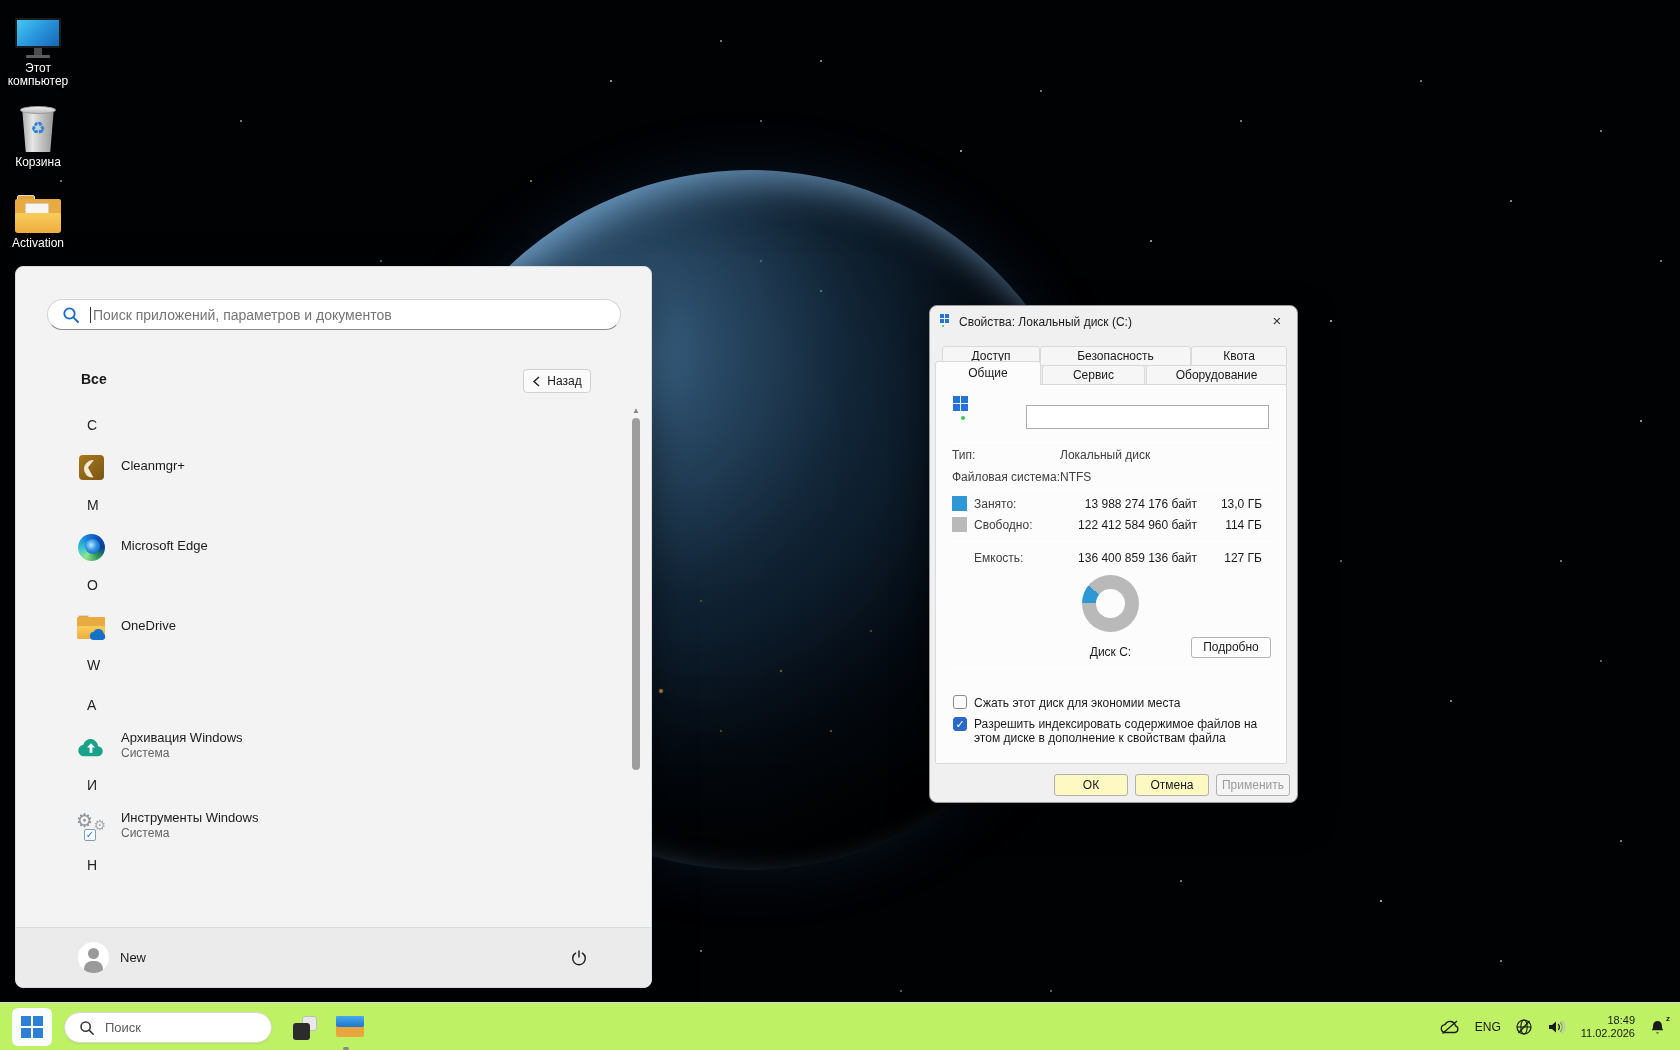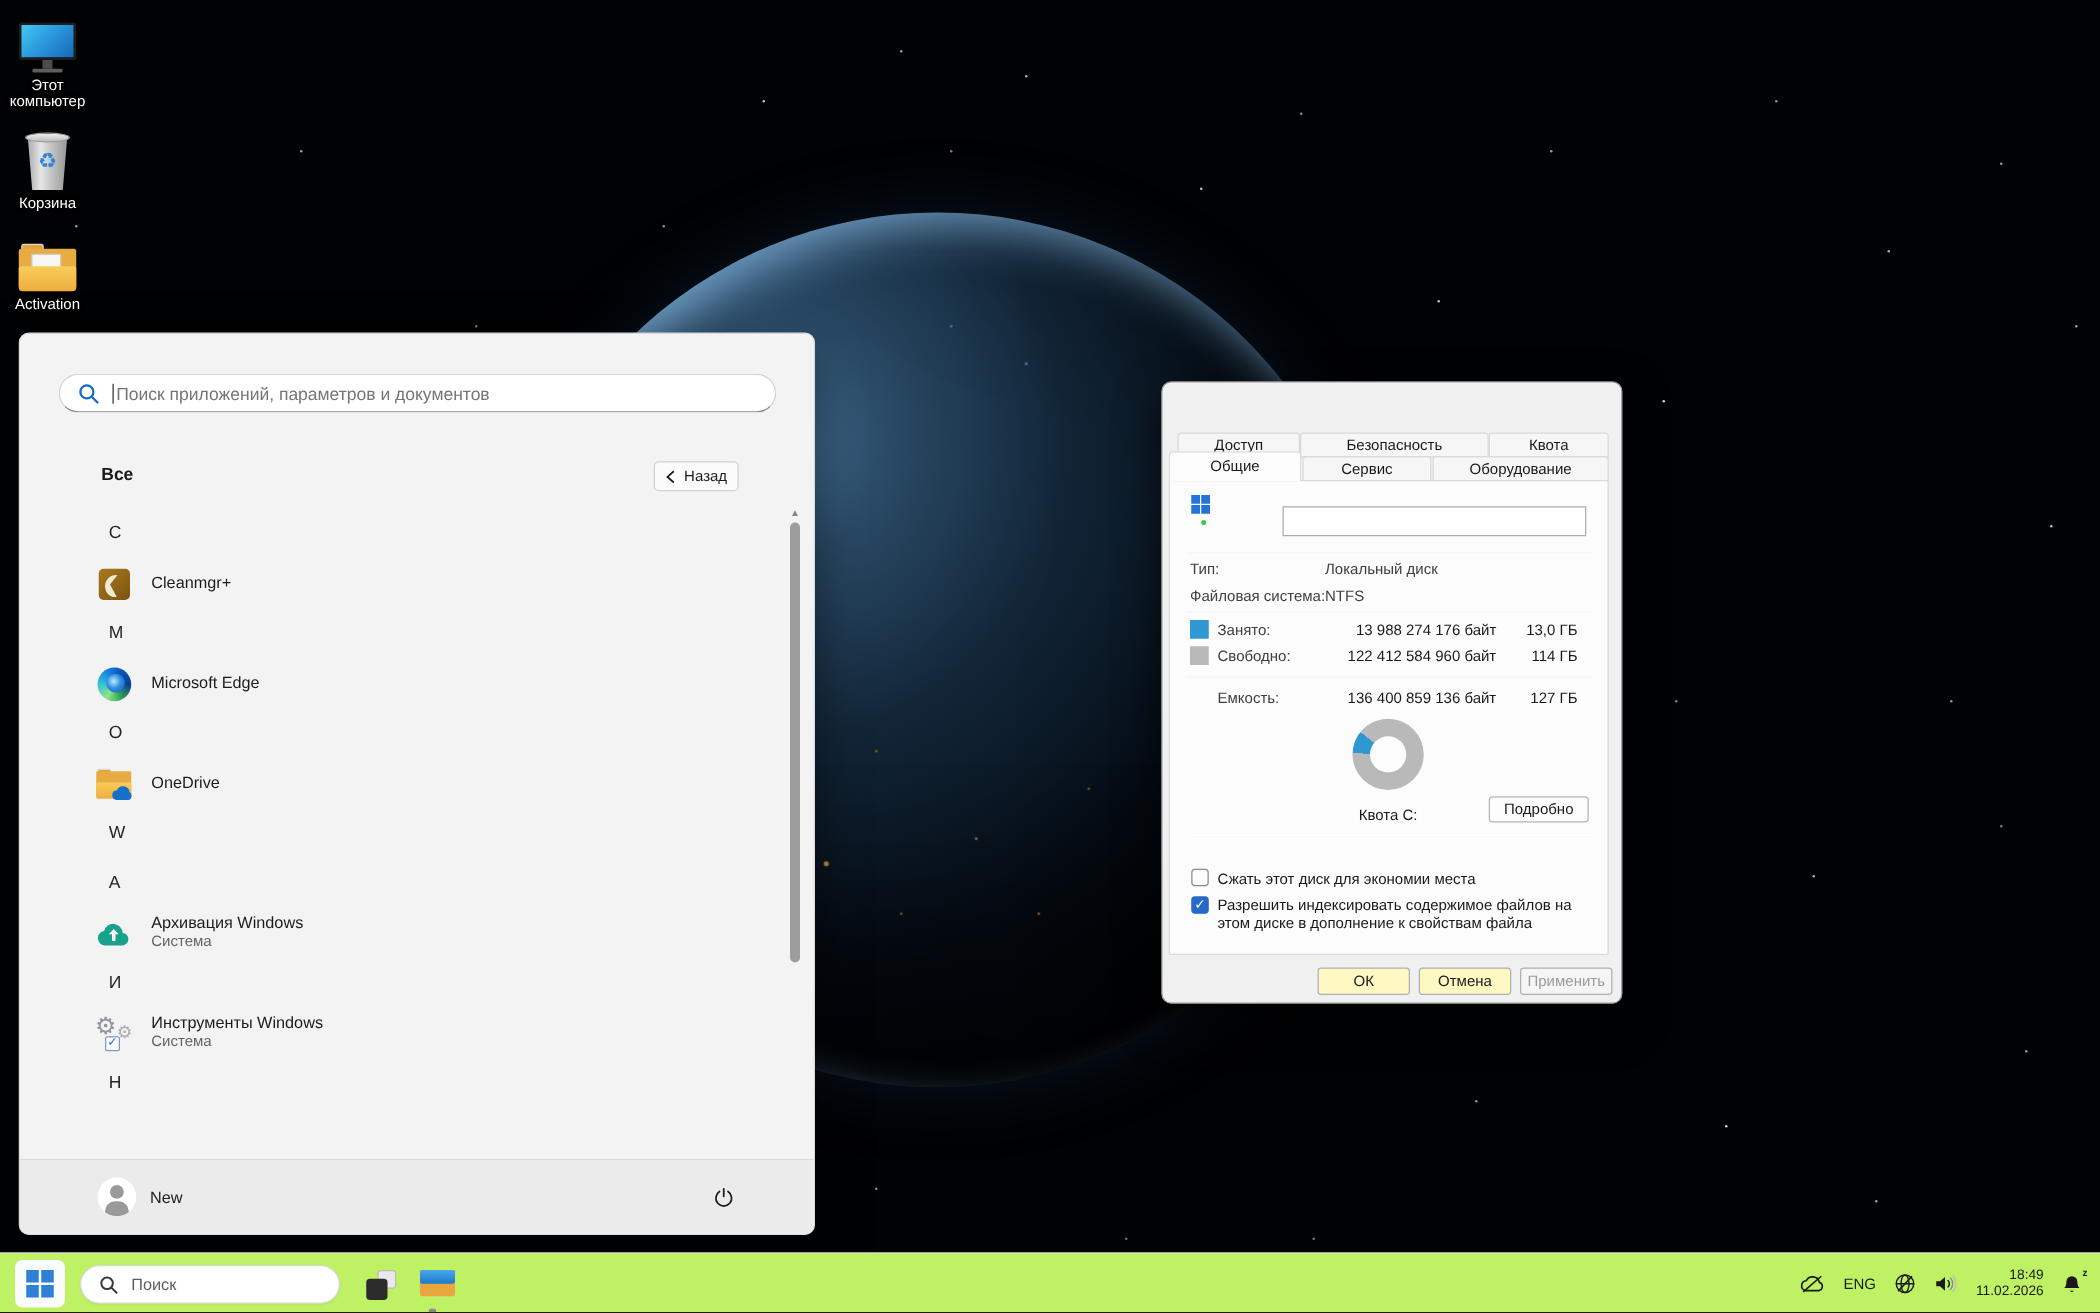--- a/index.html
+++ b/index.html
@@ -323,20 +323,32 @@
       <div class="power-btn">
         <svg width="18" height="18" viewBox="0 0 18 18">
           <path d="M5.6 4.2a6.3 6.3 0 1 0 6.8 0" fill="none" stroke="#1a1a1a" stroke-width="1.4" stroke-linecap="round"></path>
           <line x1="9" y1="2" x2="9" y2="8" stroke="#1a1a1a" stroke-width="1.4" stroke-linecap="round"></line>
         </svg>
       </div>
     </div>
   </div>
 
   <div class="dlg">
+    <div class="dlg-titlebar">
+      <span class="dlg-ico">
+        <span class="sq">
+            <i></i>
+            <i></i>
+            <i></i>
+            <i></i>
+          </span><span class="bd"></span>
+      </span>
+      <span class="dlg-title">Свойства: Локальный диск (C:)</span>
+      <span class="dlg-close">×</span>
+    </div>
 
     <div class="tab" style="left:12px; top:40px; width:98px;">
       <span>Доступ</span></div>
     <div class="tab" style="left:110px; top:40px; width:151px;">
       <span>Безопасность</span></div>
     <div class="tab" style="left:261px; top:40px; width:96px;">
       <span>Квота</span></div>
     <div class="tab active" style="left:5px; top:55px; width:106px;">
       <span>Общие</span></div>
     <div class="tab" style="left:112px; top:59px; width:103px;">
@@ -375,21 +387,21 @@
 
       <div class="hr" style="top:156px;"></div>
 
       <span class="lbl" style="left:38px; top:166px;">Емкость:</span>
       <span class="val-bytes" style="top:166px;">136 400 859 136 байт</span>
       <span class="val-size" style="top:166px;">127 ГБ</span>
 
       <div class="donut" style="background: conic-gradient(from 272deg, rgb(47, 151, 212) 0deg, rgb(47, 151, 212) 37.08deg, rgb(185, 185, 185) 37.08deg, rgb(185, 185, 185) 360deg);">
           <span class="hole"></span>
         </div>
-      <div class="disk-name">Квота C:</div>
+      <div class="disk-name">Диск C:</div>
       <div class="details-btn">Подробно</div>
 
       <div class="hr" style="top:283px;"></div>
 
       <span class="cb off" style="top:310px;"></span>
       <span class="cb-label" style="top:311px;">Сжать этот диск для экономии места</span>
       <span class="cb on" style="top:332px;">✓</span>
       <span class="cb-label" style="top:332px;">Разрешить индексировать содержимое файлов на этом диске в дополнение к свойствам файла</span>
     </div>
 

